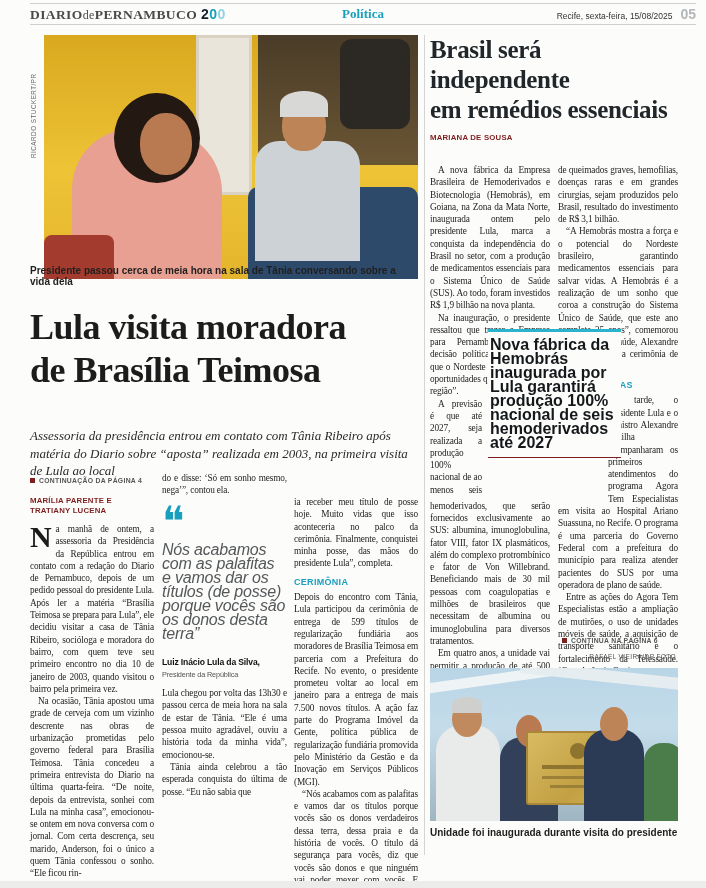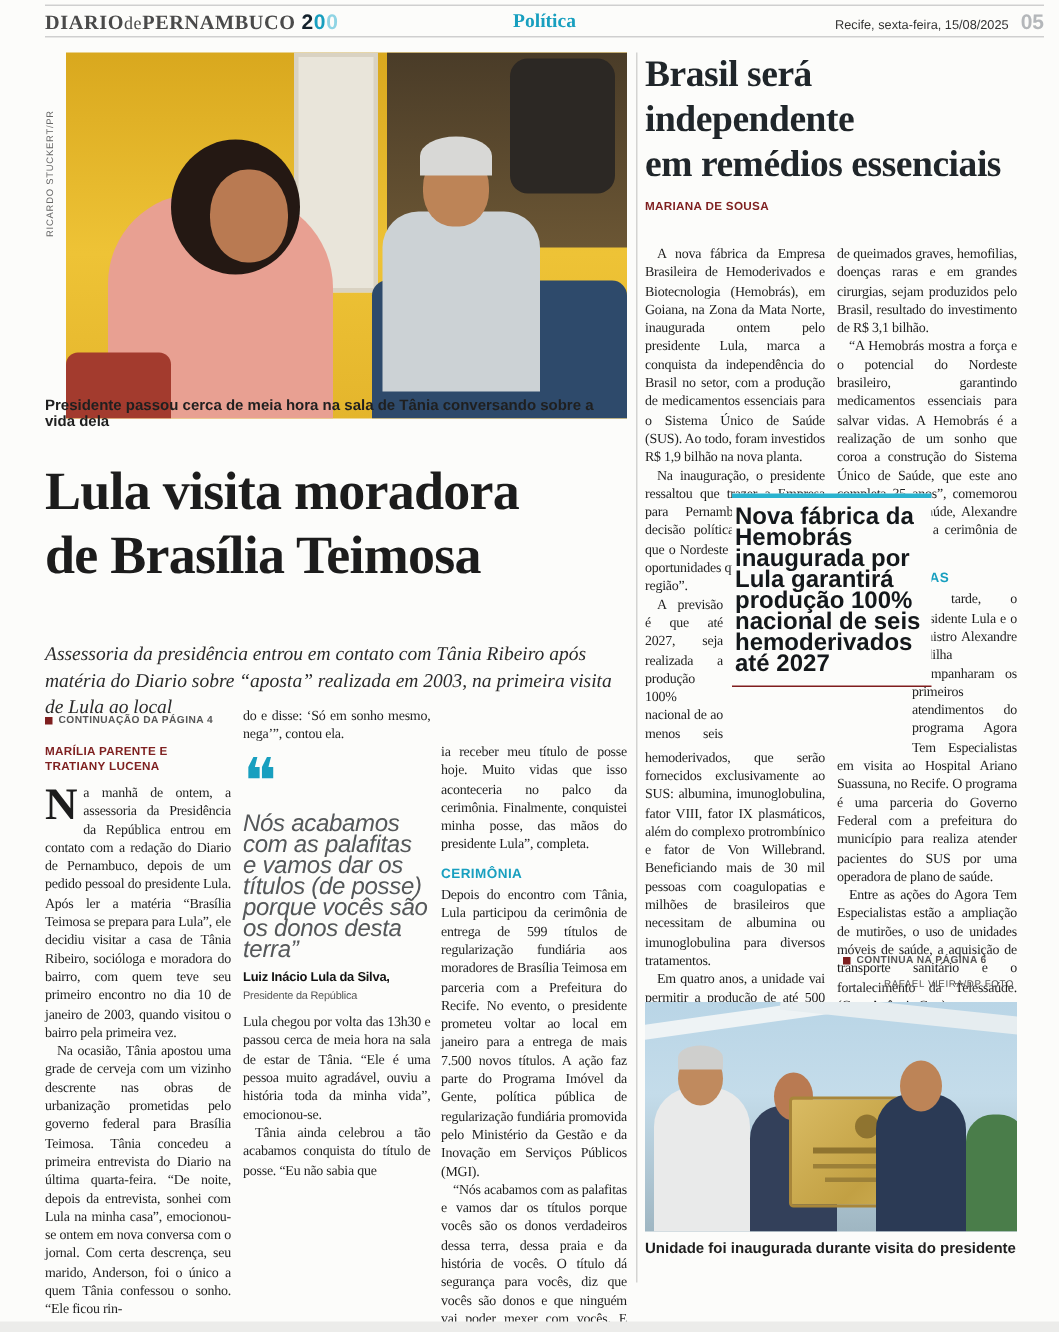--- a/index.html
+++ b/index.html
@@ -51,21 +51,21 @@
               font-family:"Liberation Serif",serif; font-weight:bold; font-size:36px; line-height:43px;
               color:#1c1c1c; letter-spacing:-0.5px; }
   .headline span { display:block; }
   .subhead { position:absolute; left:30px; top:427px; width:388px; font-style:italic;
              font-size:13px; line-height:17.5px; color:#2a2a2a; }
   
   .pq { margin:8px 0 6px; text-align:left; }
   .pq-mark { font-family:"Liberation Serif",serif; font-size:42px; line-height:34px; color:#189fbf; display:block; }
   .pq-text { font-family:Liberation Sans, sans-serif; font-style:italic; font-size:16px;
              line-height:14px; color:#55585a; letter-spacing:-0.2px; margin-top:4px; }
-  .pq-name { font-family:"Liberation Sans",sans-serif; font-weight:bold; font-size:8.6px; color:#111; margin-top:4px; }
+  .pq-name { font-family:"Liberation Sans",sans-serif; font-weight:bold; font-size:8.6px; color:#111; margin-top:15px; }
   .pq-role { font-family:"Liberation Sans",sans-serif; font-size:7.3px; color:#555; margin-top:1px; }
   
   .vrule { position:absolute; left:424px; top:35px; width:1px; height:820px; background:#d4d4d2; }
   
   .right-art { position:absolute; left:430px; top:35px; width:248px; height:818px; }
   .r-head { font-family:"Liberation Serif",serif; font-size:25px; line-height:30px;
             color:#20262a; letter-spacing:-0.3px; }
   .r-head span { display:block; }
   .r-byline { margin-top:8px; }
   .r-cols { display:flex; gap:8px; margin-top:21px; }
@@ -139,21 +139,21 @@
 
   <div class="body-col" style="left:162px;top:472px;width:125px;">
     <p>do e disse: ‘Só em sonho mesmo, nega’”, contou ela.</p>
     <div class="pq">
       <span class="pq-mark">❝</span>
       <div class="pq-text">Nós acabamos com as palafitas e vamos dar os títulos (de posse) porque vocês são os donos desta terra”</div>
       <div class="pq-name">Luiz Inácio Lula da Silva,</div>
       <div class="pq-role">Presidente da República</div>
     </div>
     <p>Lula chegou por volta das 13h30 e passou cerca de meia hora na sala de estar de Tânia. “Ele é uma pessoa muito agradável, ouviu a história toda da minha vida”, emocionou-se.</p>
-    <p class="ind">Tânia ainda celebrou a tão acabamos conquista do título de posse. “Eu não sabia que</p>
+    <p class="ind">Tânia ainda celebrou a tão esperada conquista do última de posse. “Eu não sabia que</p>
   </div>
 
   <div class="body-col" style="left:294px;top:496px;width:124px;">
     <p>ia receber meu título de posse hoje. Muito vidas que isso aconteceria no palco da cerimônia. Finalmente, conquistei minha posse, das mãos do presidente Lula”, completa.</p>
     <div class="kicker">CERIMÔNIA</div>
     <p>Depois do encontro com Tânia, Lula participou da cerimônia de entrega de 599 títulos de regularização fundiária aos moradores de Brasília Teimosa em parceria com a Prefeitura do Recife. No evento, o presidente prometeu voltar ao local em janeiro para a entrega de mais 7.500 novos títulos. A ação faz parte do Programa Imóvel da Gente, política pública de regularização fundiária promovida pelo Ministério da Gestão e da Inovação em Serviços Públicos (MGI).</p>
     <p class="ind">“Nós acabamos com as palafitas e vamos dar os títulos porque vocês são os donos verdadeiros dessa terra, dessa praia e da história de vocês. O título dá segurança para vocês, diz que vocês são donos e que ninguém vai poder mexer com vocês. E vocês farão a casa do jeito que quiserem”, disse.</p>
   </div>
 
   <div class="vrule"></div>

